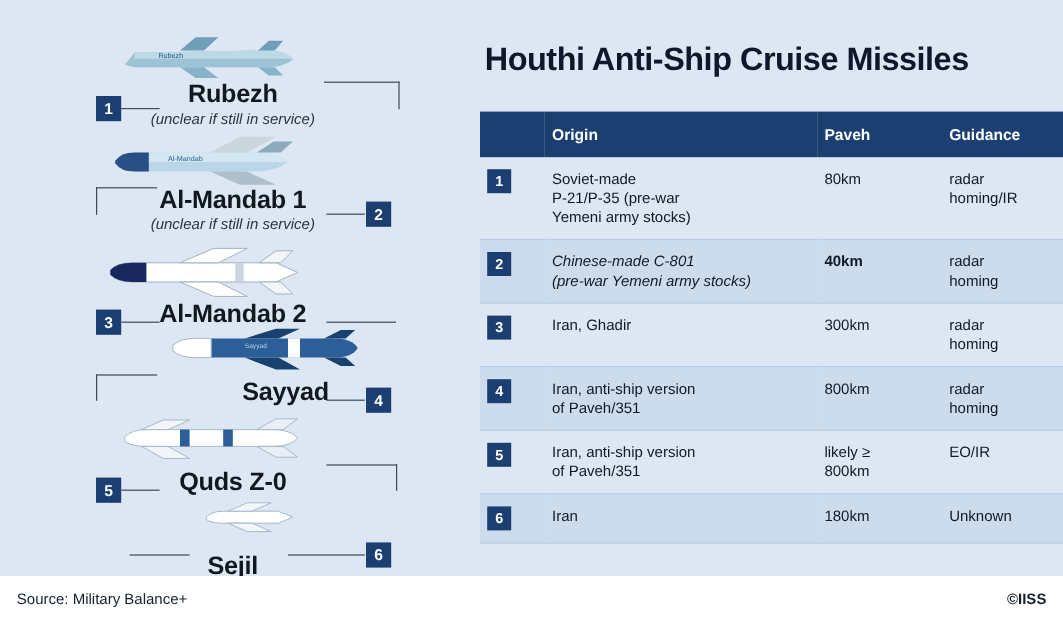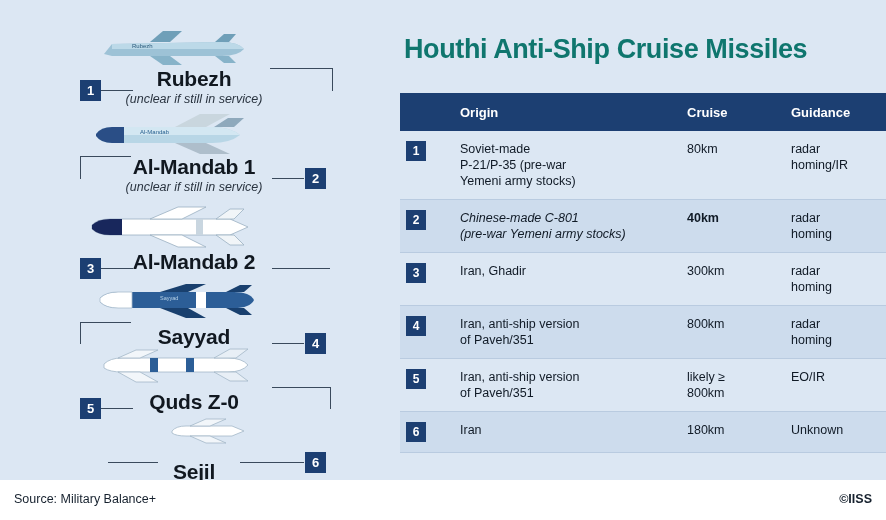--- a/index.html
+++ b/index.html
@@ -72,21 +72,21 @@
   
   #right-panel {
     position: absolute;
     left: 400px;
     top: 34px;
     width: 455px;
   }
   #title {
     font-size: 27px;
     font-weight: bold;
-    color: #0f766e;
+    color: #0f172a;
     letter-spacing: -0.4px;
     margin: 0 0 28px 4px;
   }
   table.spec {
     border-collapse: collapse;
     width: 451px;
     table-layout: fixed;
   }
   table.spec thead th {
     background: #1c3f72;
@@ -216,21 +216,21 @@
             <rect x="196" y="14" width="7" height="16" fill="#c9d6e0"></rect>
           </g>
         </svg>
       </div>
       <div class="missile-name">Al-Mandab 2</div>
       <div class="num-badge" style="left:80px; top:53px;">3</div>
       <div class="connector" style="left:101px; top:63px; width:32px; height:0; border-top-width:1.5px;"></div>
       <div class="connector" style="left:272px; top:63px; width:58px; height:0; border-top-width:1.5px;"></div>
     </div>
 
-    <div class="missile-block" style="top:280px;">
+    <div class="missile-block" style="top:270px;padding-left:44px;">
       <div class="missile-art">
         <svg width="388" height="46" viewBox="0 0 388 46">
           <g>
             <path d="M100 18 Q106 12 118 12 L234 12 Q250 12 254 20 Q250 28 234 28 L118 28 Q106 28 100 22 Z" fill="#2c5e97"></path>
             <path d="M100 18 Q106 12 118 12 L132 12 L132 28 L118 28 Q106 28 100 22 Z" fill="#ffffff" stroke="#a8bccd" stroke-width="0.8"></path>
             <rect x="196" y="12" width="10" height="16" fill="#ffffff"></rect>
             <path d="M160 12 L186 4 L206 4 L188 12 Z" fill="#19406e"></path>
             <path d="M160 28 L186 38 L206 38 L188 28 Z" fill="#19406e"></path>
             <path d="M226 12 L240 5 L252 5 L244 12 Z" fill="#19406e"></path>
             <path d="M226 28 L240 35 L252 35 L244 28 Z" fill="#19406e"></path>
@@ -283,21 +283,21 @@
   </div>
 
   <div id="right-panel">
     <h1 id="title">Houthi Anti-Ship Cruise Missiles</h1>
 
     <table class="spec">
       <thead>
         <tr>
           <th class="c-num"></th>
           <th class="c-origin">Origin</th>
-          <th class="c-range">Cruise</th>
+          <th class="c-range">Paveh</th>
           <th class="c-guid">Guidance</th>
         </tr>
       </thead>
       <tbody>
         <tr>
           <td class="c-num"><span class="row-badge">1</span></td>
           <td class="c-origin" style="white-space:pre-line;">Soviet-made
 P-21/P-35 (pre-war
 Yemeni army stocks)</td>
           <td class="c-range" style="white-space:pre-line;">80km</td>

